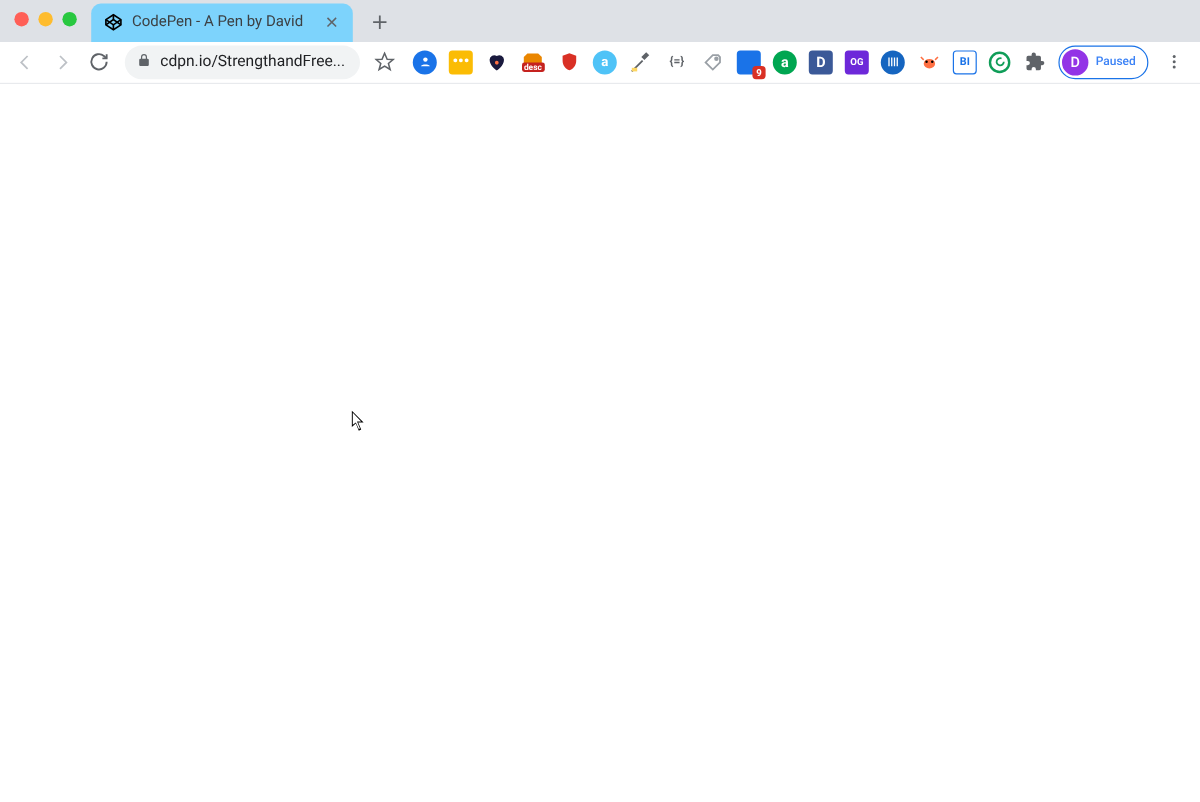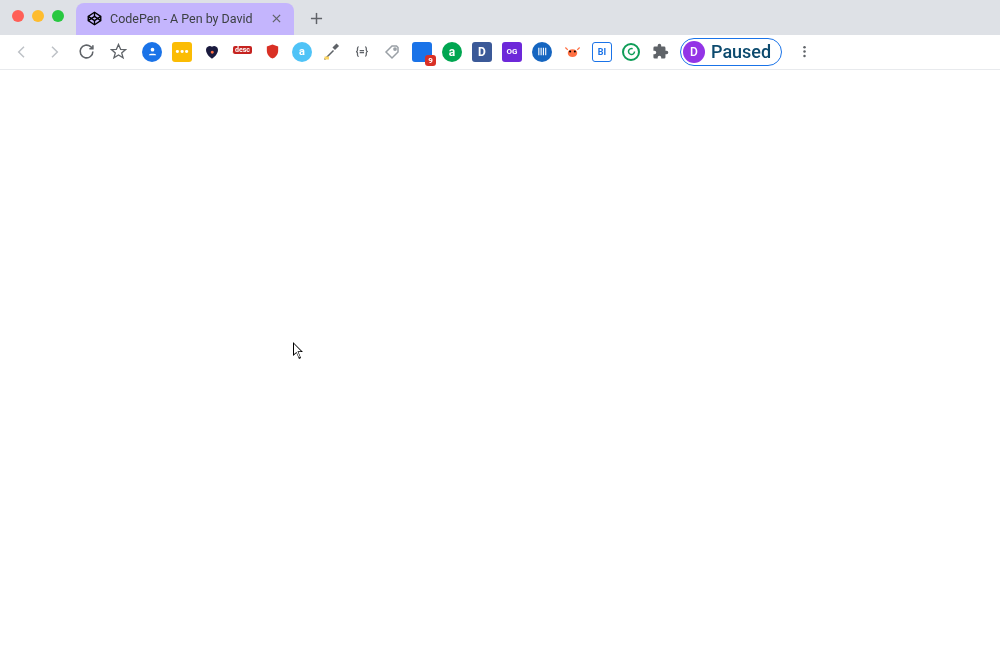--- a/index.html
+++ b/index.html
@@ -34,21 +34,21 @@
     .traffic-light {
       width: 12px;
       height: 12px;
       border-radius: 50%;
     }
     .tl-close { background: #ff5f57; }
     .tl-min { background: #febc2e; }
     .tl-max { background: #28c840; }
     .tab {
       margin-left: 68px;
-      background: #c4b5fd;
+      background: #7dd3fc;
       height: 32px;
       width: 218px;
       border-radius: 8px 8px 0 0;
       display: flex;
       align-items: center;
       padding: 0 10px;
       gap: 8px;
       font-size: 12.5px;
       color: #3c4043;
       position: relative;
@@ -188,22 +188,22 @@
       border-radius: 50%;
       background: #9334e6;
       color: #fff;
       font-size: 12px;
       font-weight: 500;
       display: flex;
       align-items: center;
       justify-content: center;
     }
     .profile-label {
-      font-size: 18px;
-      color: #0c4a6e;
+      font-size: 10px;
+      color: #3b82f6;
       font-weight: 500;
     }
     .menu-btn {
       width: 28px;
       height: 28px;
       display: flex;
       align-items: center;
       justify-content: center;
       color: #5f6368;
       cursor: pointer;
@@ -270,20 +270,28 @@
         <polyline points="9,4 17,12 9,20"></polyline>
       </svg>
     </div>
     <div class="nav-btn">
       <svg width="17" height="17" viewBox="0 0 24 24" fill="none" stroke="currentColor" stroke-width="2.2">
         <path d="M21 12a9 9 0 1 1-3.2-6.9L21 8"></path>
         <polyline points="21,3 21,8 16,8"></polyline>
       </svg>
     </div>
 
+    <div class="address-bar">
+      <span class="lock-icon">
+        <svg width="12" height="12" viewBox="0 0 24 24" fill="#5f6368">
+          <path d="M18 10h-1V7a5 5 0 0 0-10 0v3H6a2 2 0 0 0-2 2v8a2 2 0 0 0 2 2h12a2 2 0 0 0 2-2v-8a2 2 0 0 0-2-2zM9 7a3 3 0 1 1 6 0v3H9z"></path>
+        </svg>
+      </span>
+      <span class="url-text">cdpn.io/StrengthandFree...</span>
+    </div>
 
     <div class="star-btn">
       <svg width="17" height="17" viewBox="0 0 24 24" fill="none" stroke="#5f6368" stroke-width="1.8">
         <polygon points="12,2 15,9 22,9.3 16.5,14 18.5,21 12,17 5.5,21 7.5,14 2,9.3 9,9"></polygon>
       </svg>
     </div>
 
     <div class="extensions">
       <div class="ext-icon" style="background:#1a73e8;border-radius:50%">
         <svg width="11" height="11" viewBox="0 0 24 24" fill="#fff">
@@ -291,21 +299,21 @@
             <path d="M4 20c0-4 16-4 16 0z"></path>
           </svg>
       </div>
       <div class="ext-icon" style="background:#fbbc04;color:#fff;font-size:13px;line-height:0">•••</div>
       <div class="ext-icon">
         <svg width="18" height="18" viewBox="0 0 24 24" fill="#1a1a3e">
             <path d="M12 21s-8-5-8-12a5 5 0 0 1 8-4 5 5 0 0 1 8 4c0 7-8 12-8 12z"></path>
           </svg>
         <span style="position:absolute;font-size:7px;color:#ff7043">●</span>
       </div>
-      <div class="ext-icon" style="flex-direction:row">
+      <div class="ext-icon" style="flex-direction:column">
         <svg width="18" height="12" viewBox="0 0 24 16" fill="#ea8600">
             <path d="M2 6 L6 2 L18 2 L22 6 L22 14 L2 14 Z"></path>
           </svg>
         <span style="background:#c5221f;font-size:7px;padding:0 2px;border-radius:2px;margin-top:-3px">desc</span>
       </div>
       <div class="ext-icon">
         <svg width="17" height="17" viewBox="0 0 24 24" fill="#d93025">
             <path d="M12 2 L4 5v6c0 5 3.5 9.5 8 11 4.5-1.5 8-6 8-11V5z"></path>
           </svg>
       </div>

